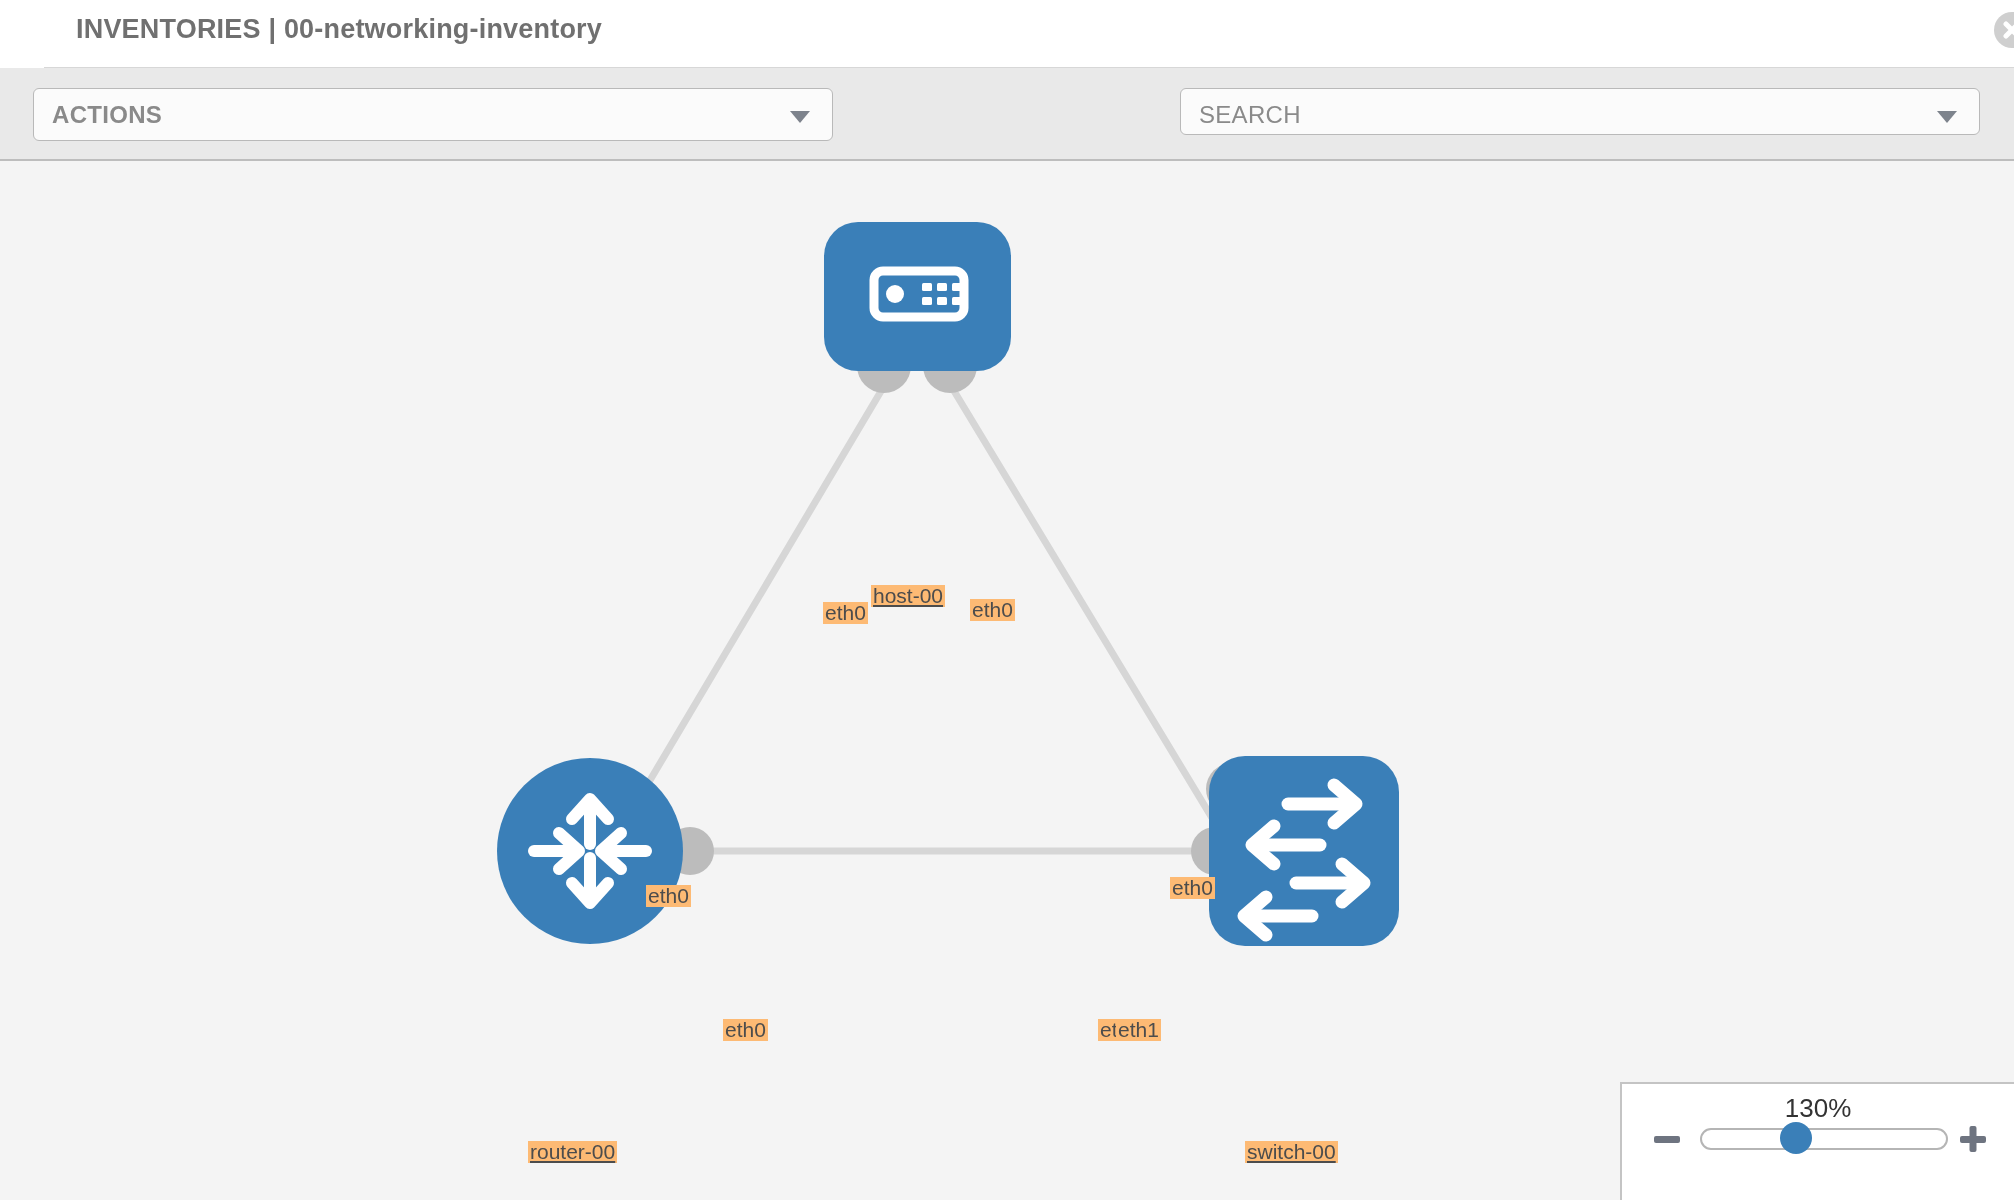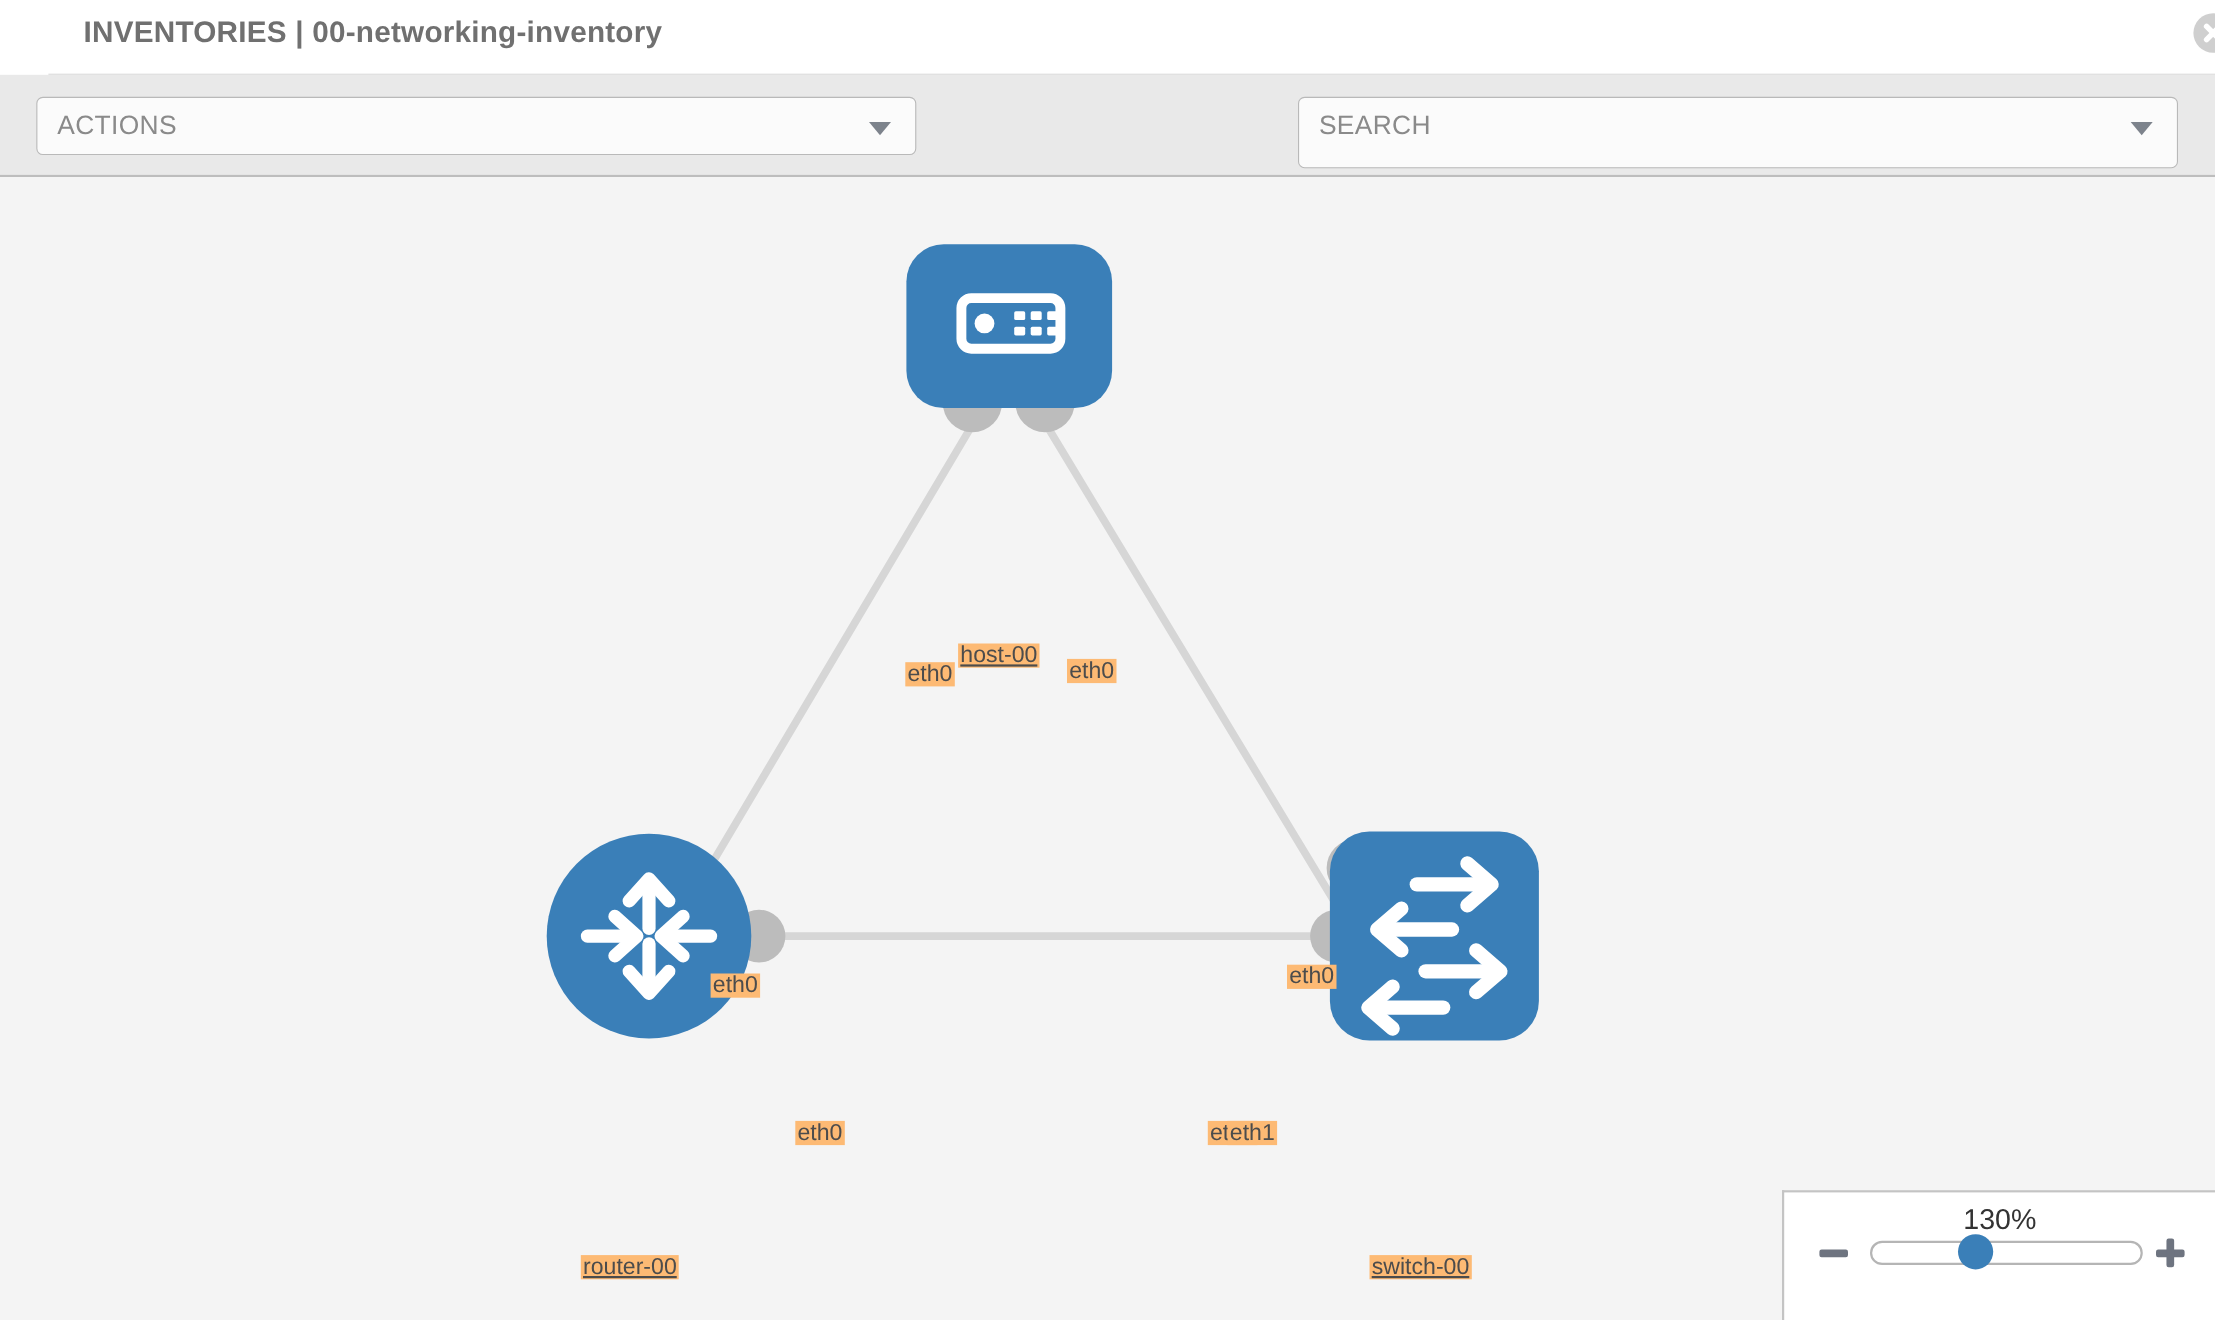--- a/index.html
+++ b/index.html
@@ -55,20 +55,21 @@
     border-bottom: 2px solid #bdbdbd;
   }
   .actions-select {
     position: absolute;
     left: 33px; top: 20px;
     width: 800px; height: 53px;
     background: #fbfbfb;
     border: 1px solid #b9b9b9;
     border-radius: 6px;
     cursor: pointer;
+    font-weight: bold;
   }
   .actions-select .label {
     position: absolute;
     left: 18px; top: 12px;
     font-size: 24px;
     color: #8a8a8a;
     letter-spacing: 0.3px;
   }
   .caret {
     position: absolute;
@@ -84,21 +85,21 @@
     top: 90px;
     width: 44px; height: 44px;
     cursor: pointer;
   }
   .tool-icon.wrench { left: 1040px; }
   .tool-icon.key    { left: 1107px; }
 
   .search-select {
     position: absolute;
     left: 1180px; top: 20px;
-    width: 800px; height: 65px;
+    width: 800px; height: 47px;
     background: #fbfbfb;
     border: 1px solid #b9b9b9;
     border-radius: 6px;
     cursor: text;
   }
   .search-select .label {
     position: absolute;
     left: 18px; top: 12px;
     font-size: 24px;
     color: #8a8a8a;

